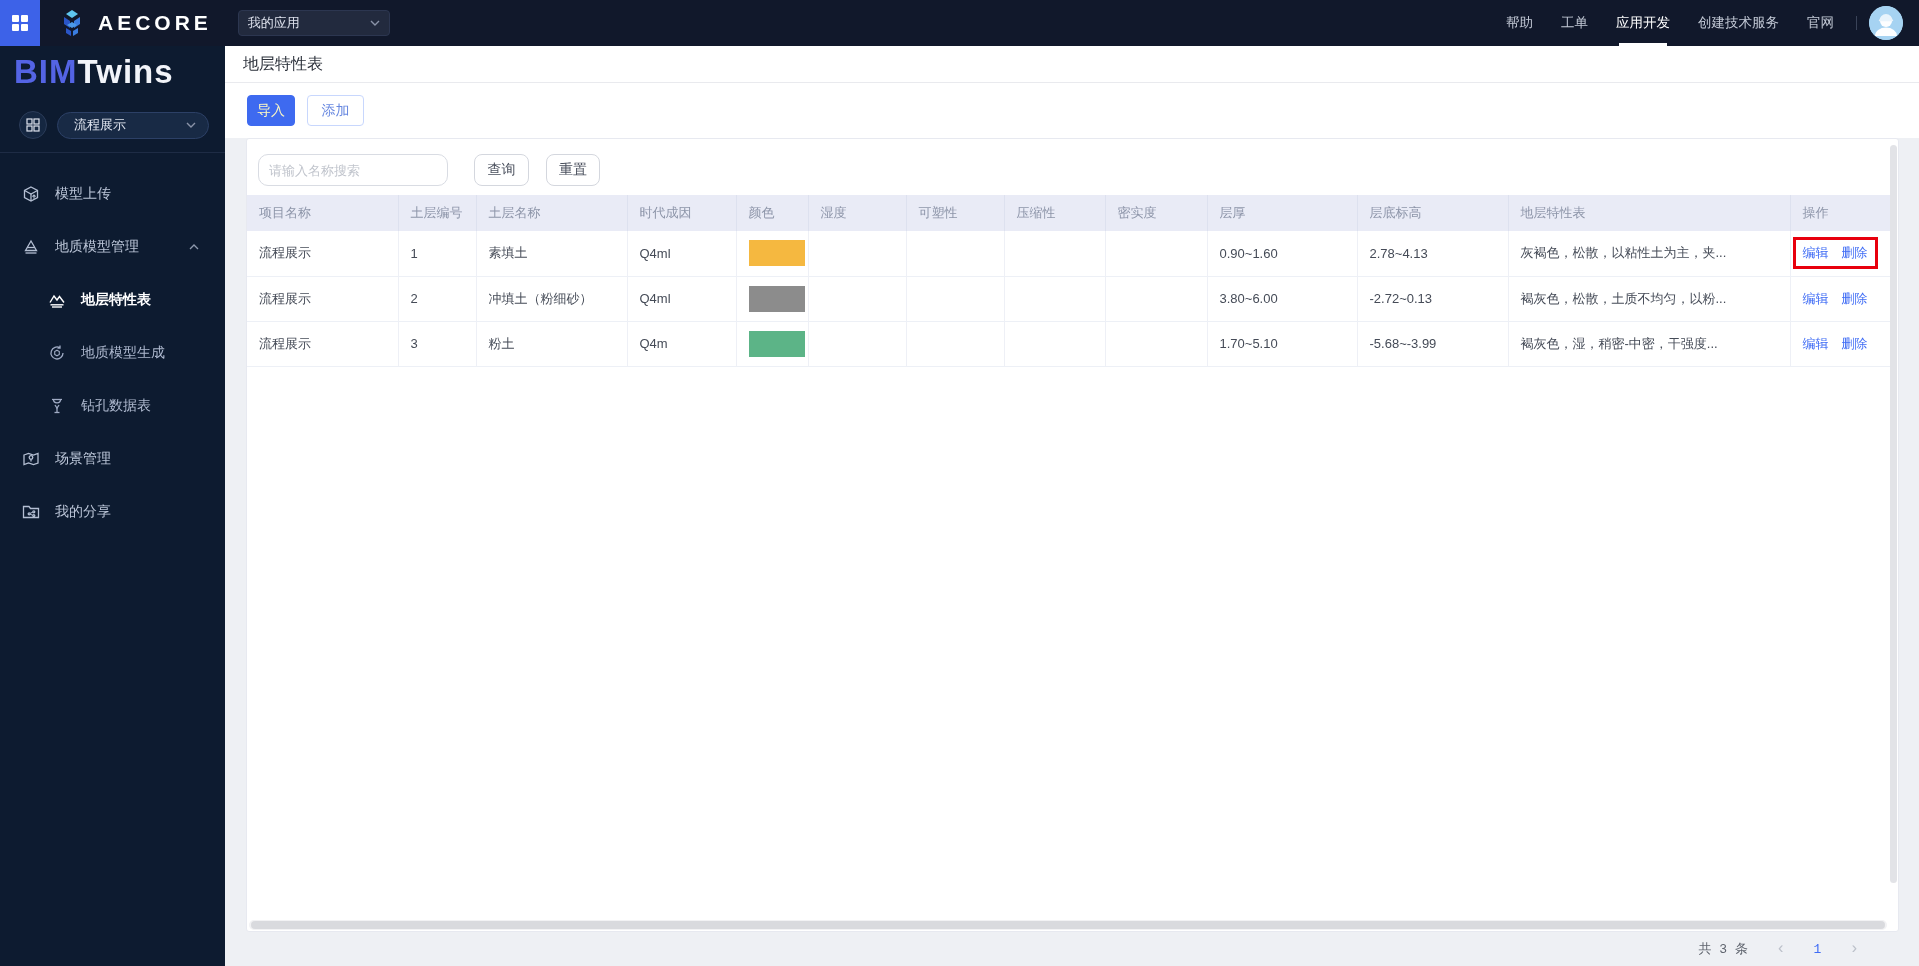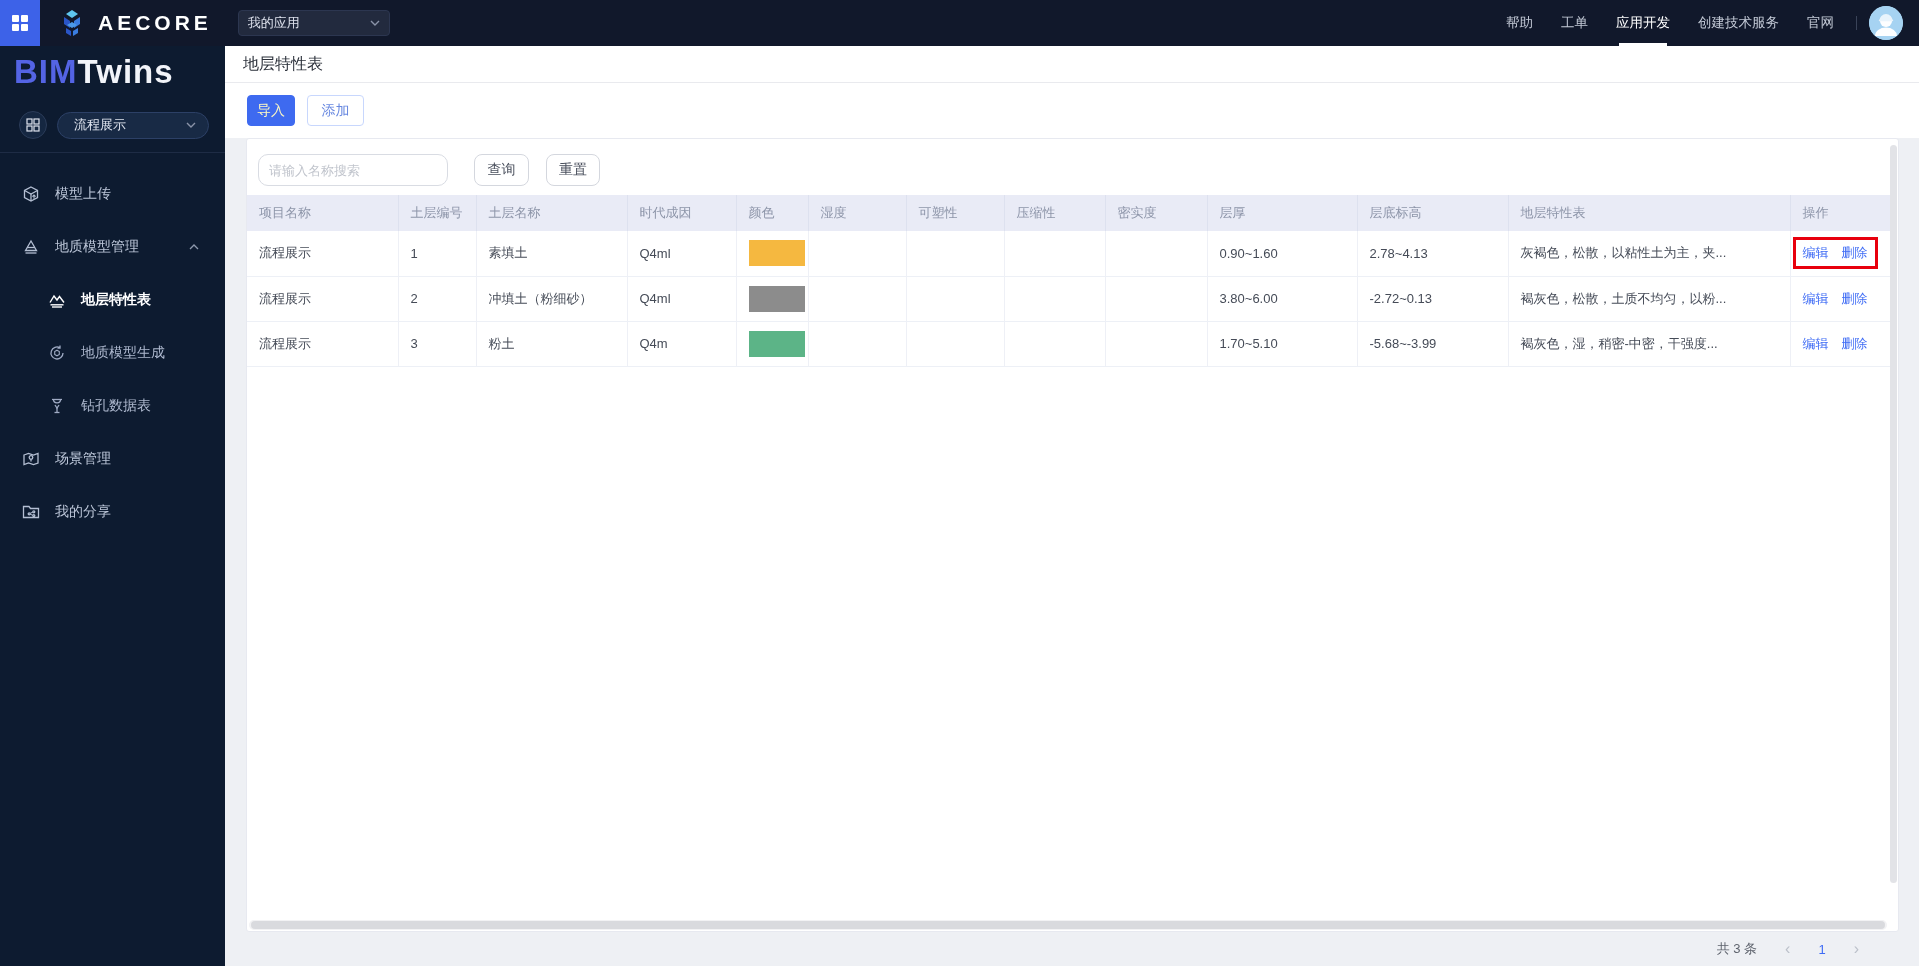--- a/index.html
+++ b/index.html
@@ -73,21 +73,21 @@
   table.grid tbody td:last-child { border-right:none; }
   .swatch { display:inline-block; width:56px; height:26px; vertical-align:middle; }
   .link { color:#3f6cf5; cursor:pointer; text-decoration:none; }
   .link + .link { margin-left:13px; }
   .red-box { display:inline-block; border:3px solid #e8000d; padding:4px 7px; margin-left:-10px; }
 
   .vscroll { position:absolute; top:6px; right:1px; bottom:48px; width:7px; background:#e2e3e7; border-radius:4px; }
   .hscroll { position:absolute; left:2px; right:11px; bottom:1px; height:10px; background:#f2f2f4; border-radius:5px; }
   .hscroll .thumb { position:absolute; left:2px; right:2px; top:1px; height:8px; background:#d9dade; border-radius:4px; }
 
-  .footer-row { height:34px; display:flex; align-items:center; justify-content:flex-end; padding-right:40px; gap:28px; flex-shrink:0; }
+  .footer-row { height:34px; display:flex; align-items:center; justify-content:flex-end; padding-right:40px; gap:28px; flex-shrink:0;font-family:Liberation Mono, monospace; }
   .pg-total { color:#5f646e; }
   .pg-arrow { color:#bcc1ca; font-size:16px; cursor:pointer; line-height:1; }
   .pg-cur { color:#3f6cf5; cursor:pointer; }
 
   svg.ic { display:block; }
 </style>
 </head>
 <body>
 
 <div class="app">

